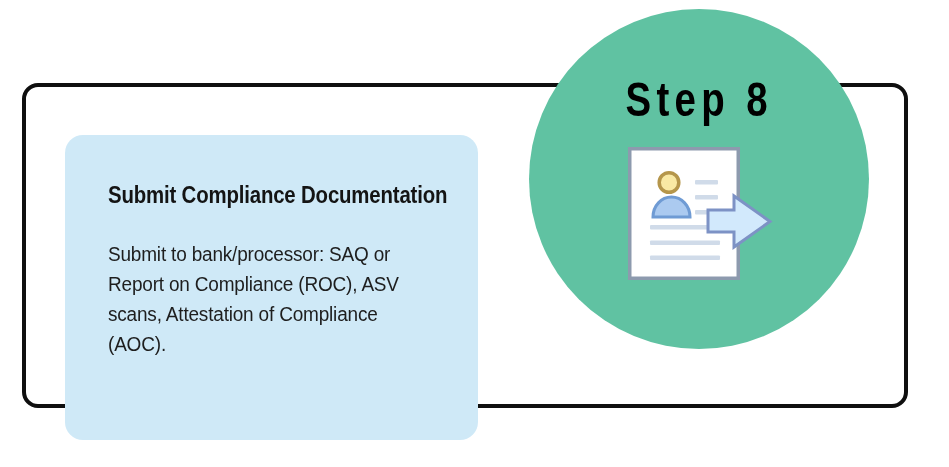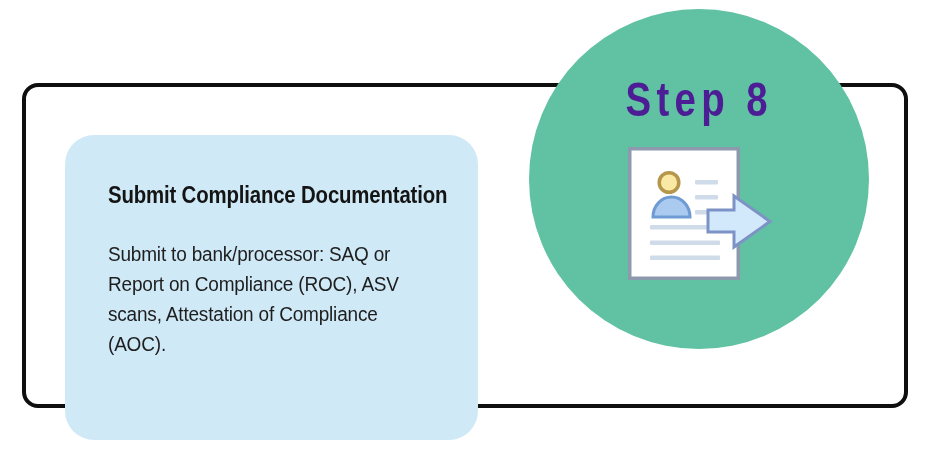--- a/index.html
+++ b/index.html
@@ -29,21 +29,21 @@
     z-index: 1;
   }
   
   .card {
     position: absolute;
     left: 65px;
     top: 135px;
     width: 413px;
     height: 305px;
     background: #cfe9f7;
-    border-radius: 29px;
+    border-radius: 18px;
     z-index: 3;
   }
   .card-title {
     position: absolute;
     left: 43px;
     top: 45px;
     margin: 0;
     font-size: 24px;
     line-height: 30px;
     font-weight: 700;
@@ -78,21 +78,21 @@
   }
   .step-label {
     position: absolute;
     left: 0;
     top: 67px;
     width: 100%;
     text-align: center;
     font-size: 48px;
     line-height: 1;
     font-weight: 700;
-    color: #4c1d95;
+    color: #000000;
   }
   .step-label .cond {
     display: inline-block;
     transform: scaleX(0.8);
     transform-origin: 50% 50%;
     letter-spacing: 0.14em;
     white-space: nowrap;
   }
   .doc-icon {
     position: absolute;

